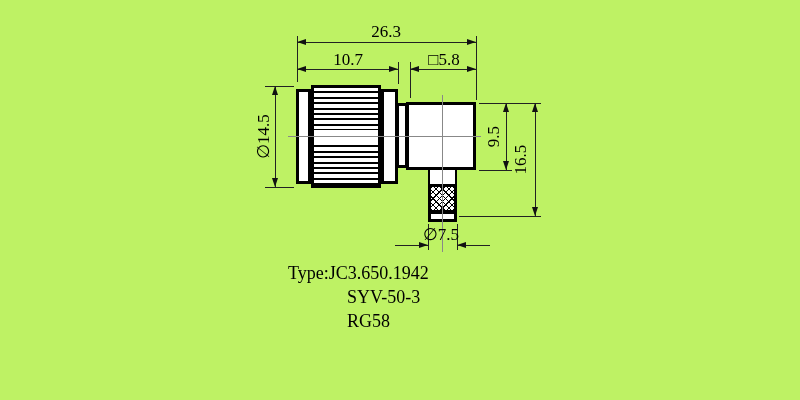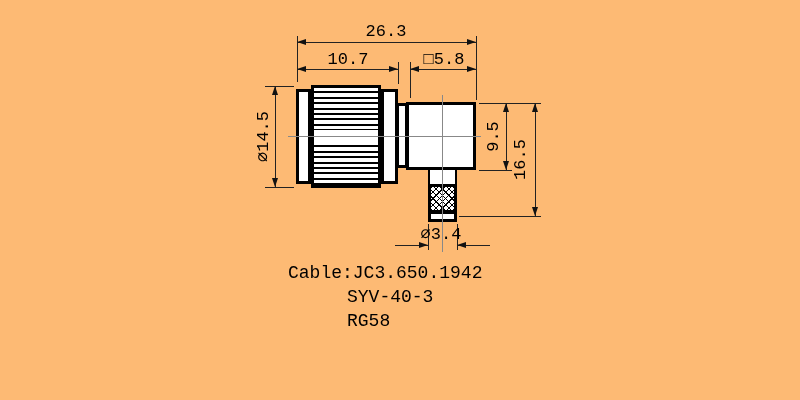--- a/index.html
+++ b/index.html
@@ -1,18 +1,18 @@
 <!DOCTYPE html>
 <html><head>
 <meta charset="utf-8">
 <style>
   html,body{margin:0;padding:0;background:#fff;}
   #canvas{
-    position:relative;width:800px;height:400px;background:#fdba74;overflow:hidden;
-    font-family:Liberation Mono, monospace;color:#000;
+    position:relative;width:800px;height:400px;background:#bef264;overflow:hidden;
+    font-family:Liberation Serif, serif;color:#000;
   }
   
   .part{position:absolute;box-sizing:border-box;border:3px solid #000;background:#fff;}
   .knurl{
     background:repeating-linear-gradient(to bottom,#ffffff 0 3.4px,#000 3.4px 5.4px);
   }
   .knurl-gap{position:absolute;left:0;right:0;background:#fff;}
   .xhatch{
     background-color:#fff;
     background-image:
@@ -102,21 +102,21 @@
 
   <div class="dline w1" style="left:535px;top:103px;height:113px;"></div>
   <div class="arr u" style="left:532px;top:103px;"></div>
   <div class="arr d" style="left:532px;top:207px;"></div>
   <div class="dlbl rot" style="left:495px;top:151px;width:50px;">16.5</div>
 
   <div class="dline h1" style="left:395px;top:245px;width:33px;"></div>
   <div class="dline h1" style="left:457px;top:245px;width:33px;"></div>
   <div class="arr r" style="left:419px;top:242px;"></div>
   <div class="arr l" style="left:457px;top:242px;"></div>
-  <div class="dlbl" style="left:401px;top:226px;width:80px;">∅3.4</div>
+  <div class="dlbl" style="left:401px;top:226px;width:80px;">∅7.5</div>
 
   <div class="notes">
-    <div>Cable:JC3.650.1942</div>
-    <div class="ind">SYV-40-3</div>
+    <div>Type:JC3.650.1942</div>
+    <div class="ind">SYV-50-3</div>
     <div class="ind">RG58</div>
   </div>
 
 </div>
 
 </body></html>

